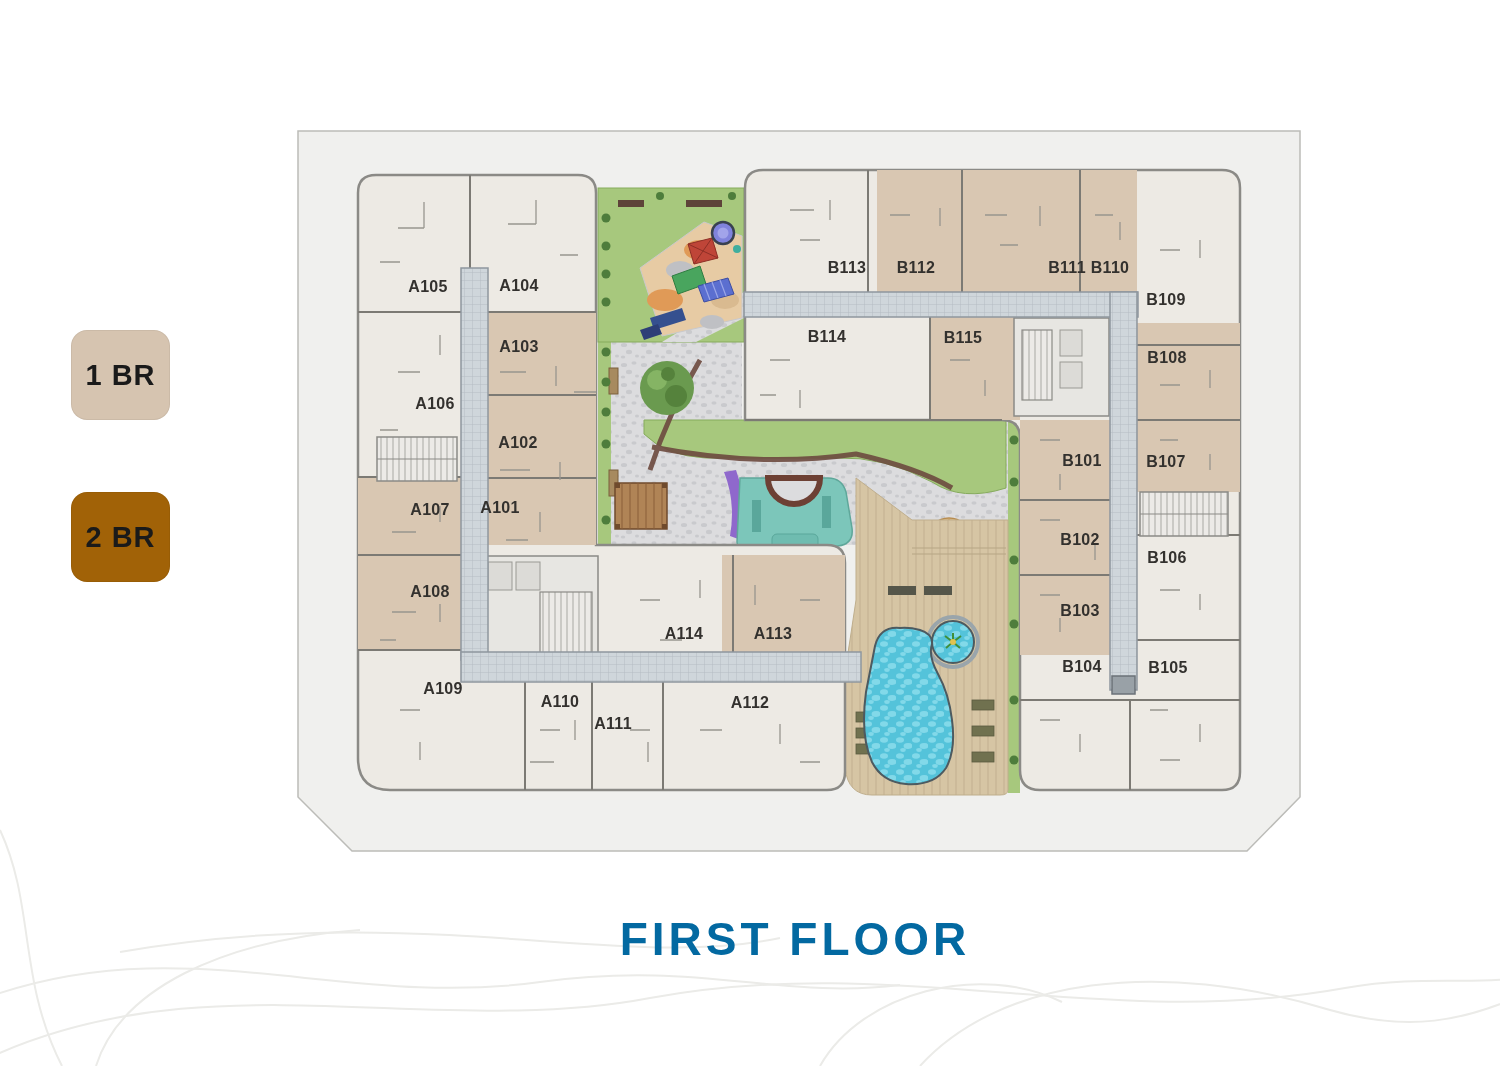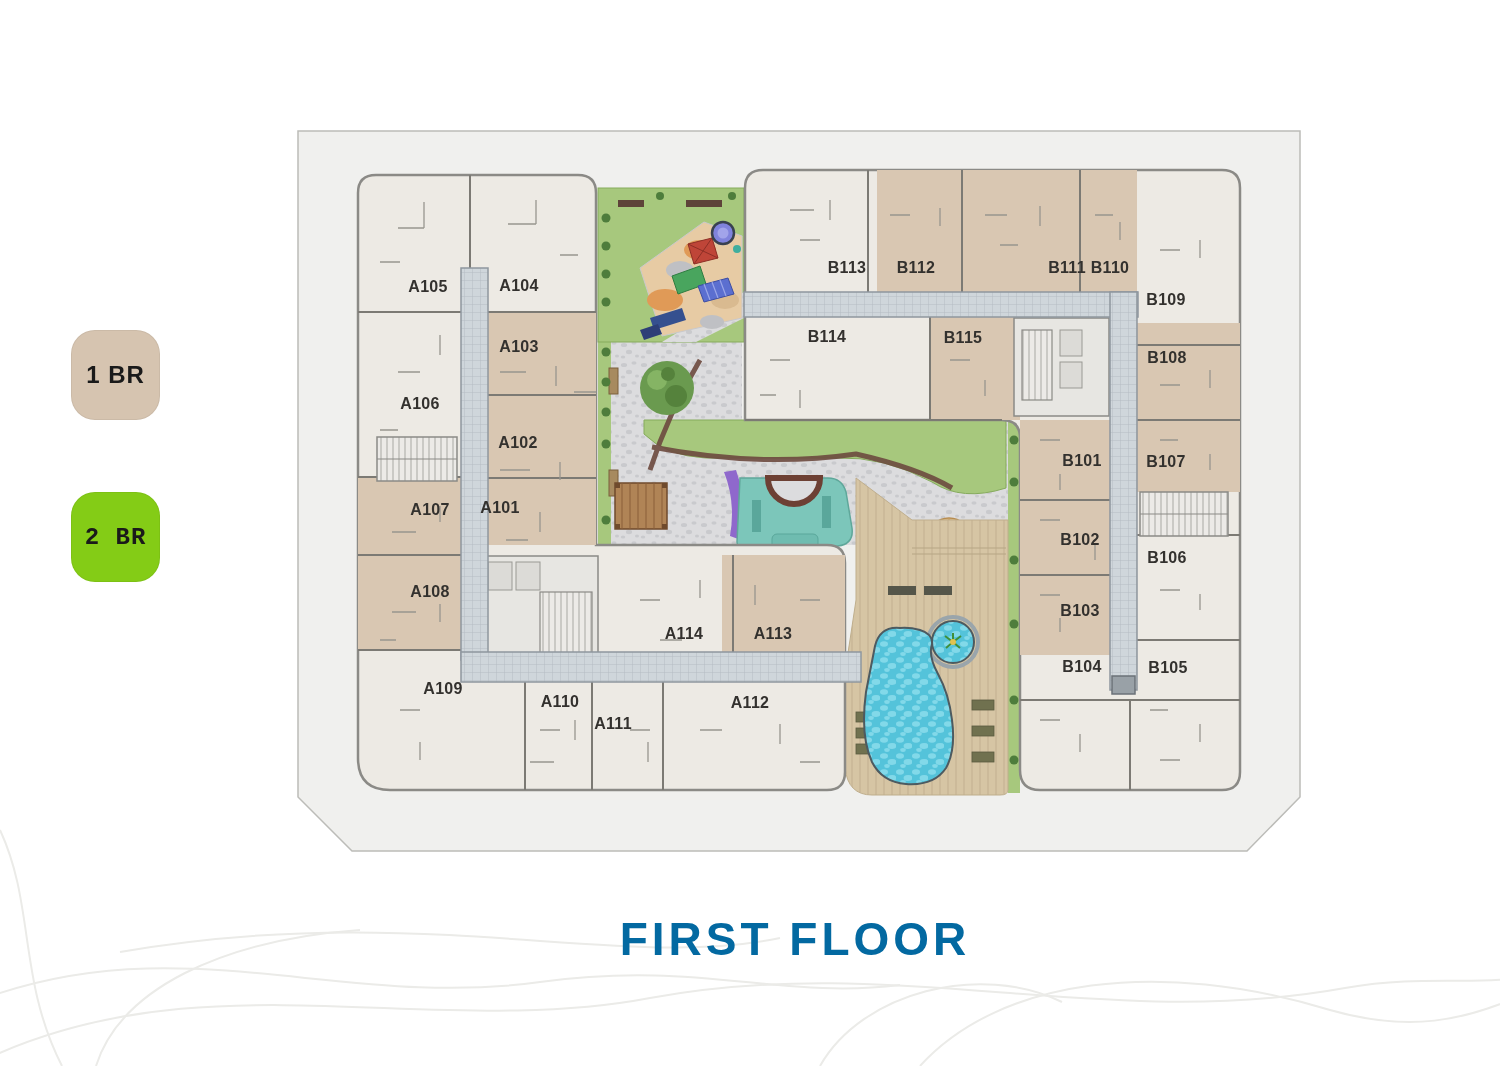--- a/index.html
+++ b/index.html
@@ -1,21 +1,21 @@
 <!DOCTYPE html>
 <html><head>
 <meta charset="utf-8">
 <style>
   html,body{margin:0;padding:0;background:#ffffff;}
   body{font-family:"Liberation Sans", sans-serif;}
   .canvas{position:relative;width:1500px;height:1066px;background:#ffffff;overflow:hidden;}
   .bg-svg,.plan-svg{position:absolute;left:0;top:0;width:1500px;height:1066px;}
   #legend{position:absolute;left:71px;top:330px;width:100px;}
-  .legend-item{width:89px;height:90px;border-radius:24px;display:flex;align-items:center;justify-content:center;
-    font-weight:bold;font-size:24px;letter-spacing:1px;color:#1a1a1a;margin-bottom:72px;
+  .legend-item{width:99px;height:90px;border-radius:16px;display:flex;align-items:center;justify-content:center;
+    font-weight:bold;font-size:29px;letter-spacing:1px;color:#1a1a1a;margin-bottom:72px;
     box-shadow:inset 0 0 0 1px rgba(0,0,0,0.05);}
   #unit-layer{position:absolute;left:0;top:0;width:1500px;height:1066px;pointer-events:none;}
   .unit-label{position:absolute;transform:translate(-50%,-50%);font-size:16px;font-weight:bold;
     color:#33312e;letter-spacing:0.3px;white-space:nowrap;}
   .page-title{position:absolute;left:795px;top:912px;transform:translateX(-50%);margin:0;
     font-size:46px;font-weight:bold;letter-spacing:4px;color:#0369a1;white-space:nowrap;}
 </style>
 </head>
 <body>
 
@@ -257,21 +257,21 @@
       <rect x="744" y="292" width="394" height="25" fill="url(#corr)"></rect>
       <rect x="1110" y="292" width="27" height="398" fill="url(#corr)"></rect>
       <rect x="1112" y="676" width="23" height="18" fill="#99a1a7" stroke="#6b7278"></rect>
     </g>
   </svg>
 
   <div id="unit-layer">
       <span class="unit-label" title="2 BR" style="left: 428px; top: 287px;">A105</span>
       <span class="unit-label" title="2 BR" style="left: 519px; top: 286px;">A104</span>
       <span class="unit-label" title="1 BR" style="left: 519px; top: 347px;">A103</span>
-      <span class="unit-label" title="2 BR" style="left: 420px; top: 404px;">A106</span>
+      <span class="unit-label" title="2 BR" style="left: 435px; top: 404px;">A106</span>
       <span class="unit-label" title="1 BR" style="left: 518px; top: 443px;">A102</span>
       <span class="unit-label" title="1 BR" style="left: 430px; top: 510px;">A107</span>
       <span class="unit-label" title="1 BR" style="left: 500px; top: 508px;">A101</span>
       <span class="unit-label" title="1 BR" style="left: 430px; top: 592px;">A108</span>
       <span class="unit-label" title="2 BR" style="left: 443px; top: 689px;">A109</span>
       <span class="unit-label" title="2 BR" style="left: 560px; top: 702px;">A110</span>
       <span class="unit-label" title="2 BR" style="left: 613px; top: 724px;">A111</span>
       <span class="unit-label" title="2 BR" style="left: 750px; top: 703px;">A112</span>
       <span class="unit-label" title="2 BR" style="left: 684px; top: 634px;">A114</span>
       <span class="unit-label" title="1 BR" style="left: 773px; top: 634px;">A113</span>
@@ -289,20 +289,20 @@
       <span class="unit-label" title="2 BR" style="left: 1167px; top: 558px;">B106</span>
       <span class="unit-label" title="1 BR" style="left: 1080px; top: 611px;">B103</span>
       <span class="unit-label" title="1 BR" style="left: 1082px; top: 667px;">B104</span>
       <span class="unit-label" title="2 BR" style="left: 1168px; top: 668px;">B105</span>
     </div>
 
   <div id="legend">
       <div class="legend-item" style="background: rgb(214, 196, 176);">
         <span>1 BR</span>
       </div>
-      <div class="legend-item" style="background: #84cc16; font-family: Liberation Mono, monospace;">
+      <div class="legend-item" style="background: #a16207;">
         <span>2 BR</span>
       </div>
     </div>
 
   <h1 class="page-title">FIRST FLOOR</h1>
 
 </div>
 
 </body></html>

